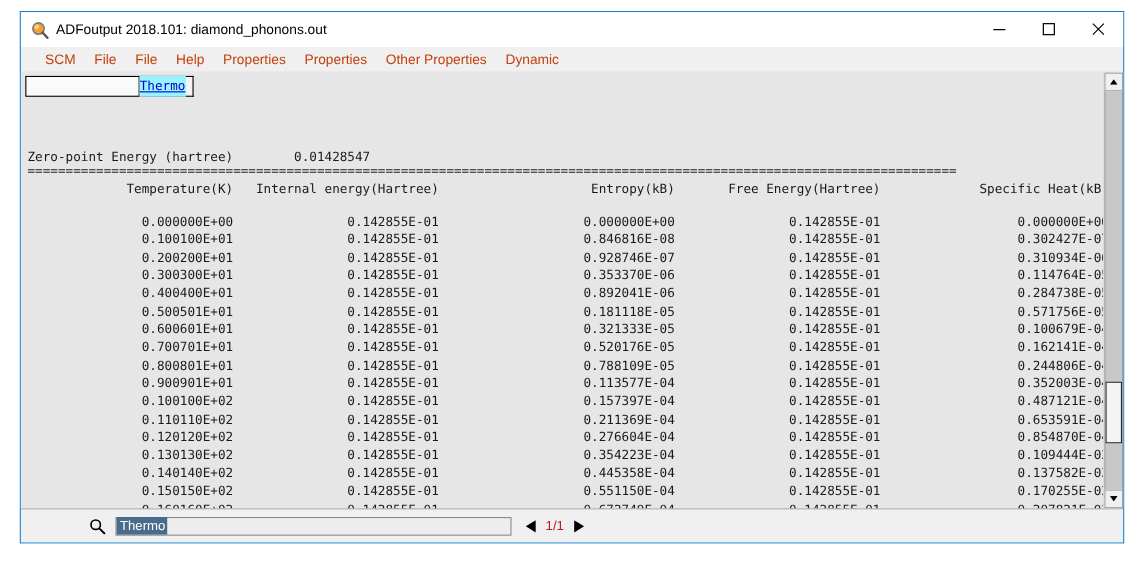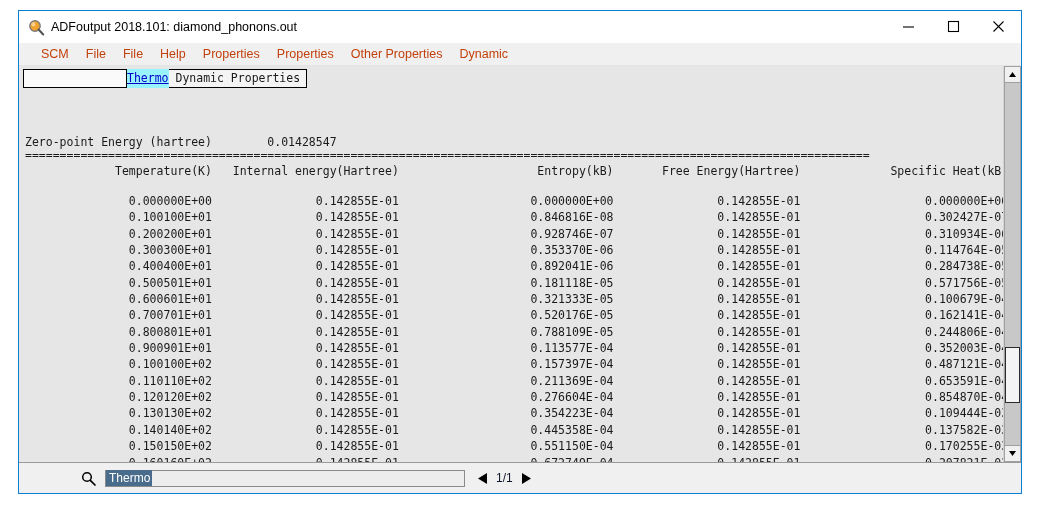--- a/index.html
+++ b/index.html
@@ -247,21 +247,21 @@
   }
   .nav-arrow {
     width: 16px;
     display: flex;
     align-items: center;
     justify-content: center;
   }
   .nav-count {
     font-family: "Liberation Sans", sans-serif;
     font-size: 12px;
-    color: #0f172a;
+    color: #b91c1c;
     margin: 0 5px;
     white-space: nowrap;
   }
 </style>
 </head>
 <body>
 
 <div id="app">
 
   <div class="titlebar">
@@ -303,21 +303,21 @@
     <div class="menu-item">Other Properties</div>
     <div class="menu-item">Dynamic</div>
   </div>
 
   <div class="content-wrap">
 
     <div class="content">
 
       <div class="doc-headline">
         <div class="doc-entry" value=""></div>
-        <div class="doc-tabtext"><span class="hl-match">Thermo</span><span> Dynamic Properties</span></div>
+        <div class="doc-tabtext"><span class="hl-match">Thermo</span></div>
       </div>
 
       <div class="zp-block">
         <span class="zp-line"><span>Zero-point Energy (hartree)        </span><span>0.01428547</span></span>
       </div>
 
       <div class="rule-line">==========================================================================================================================</div>
 
       <div class="table-head">             Temperature(K)   Internal energy(Hartree)                    Entropy(kB)       Free Energy(Hartree)             Specific Heat(kB)</div>
 

